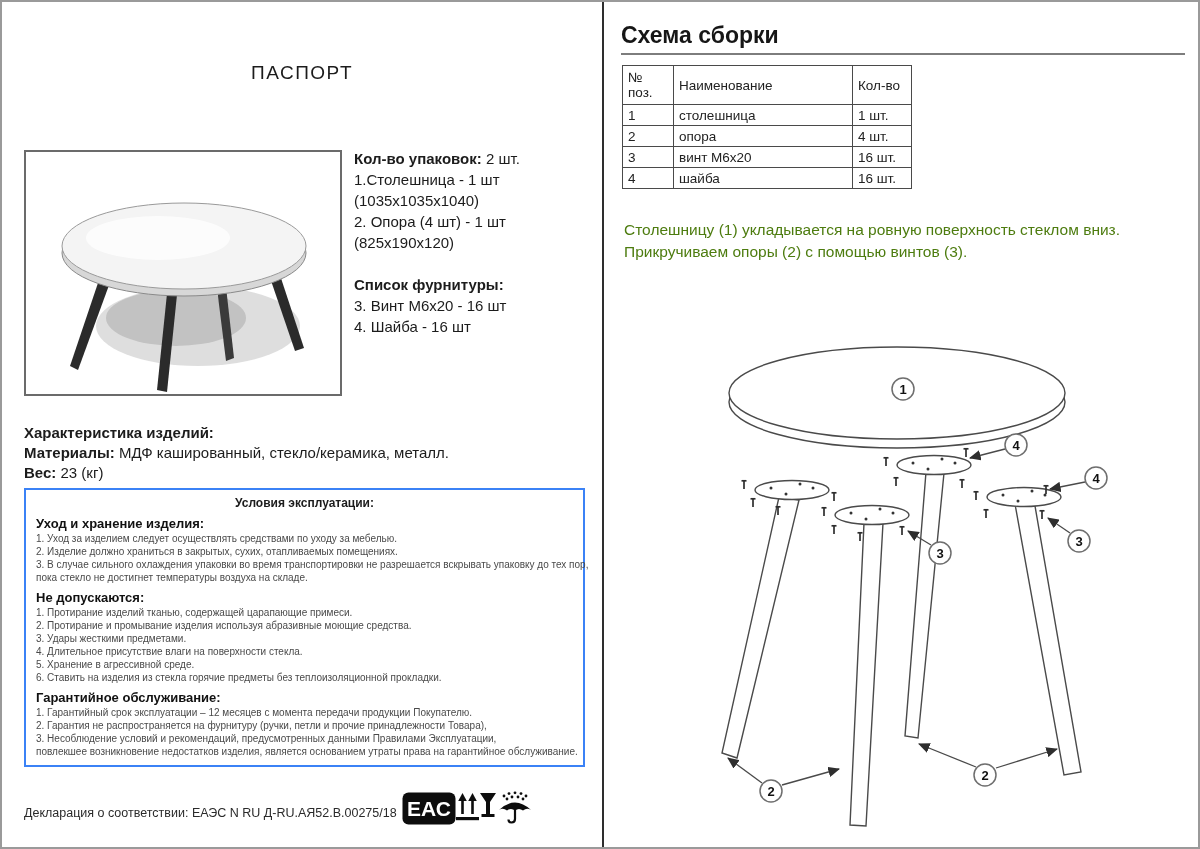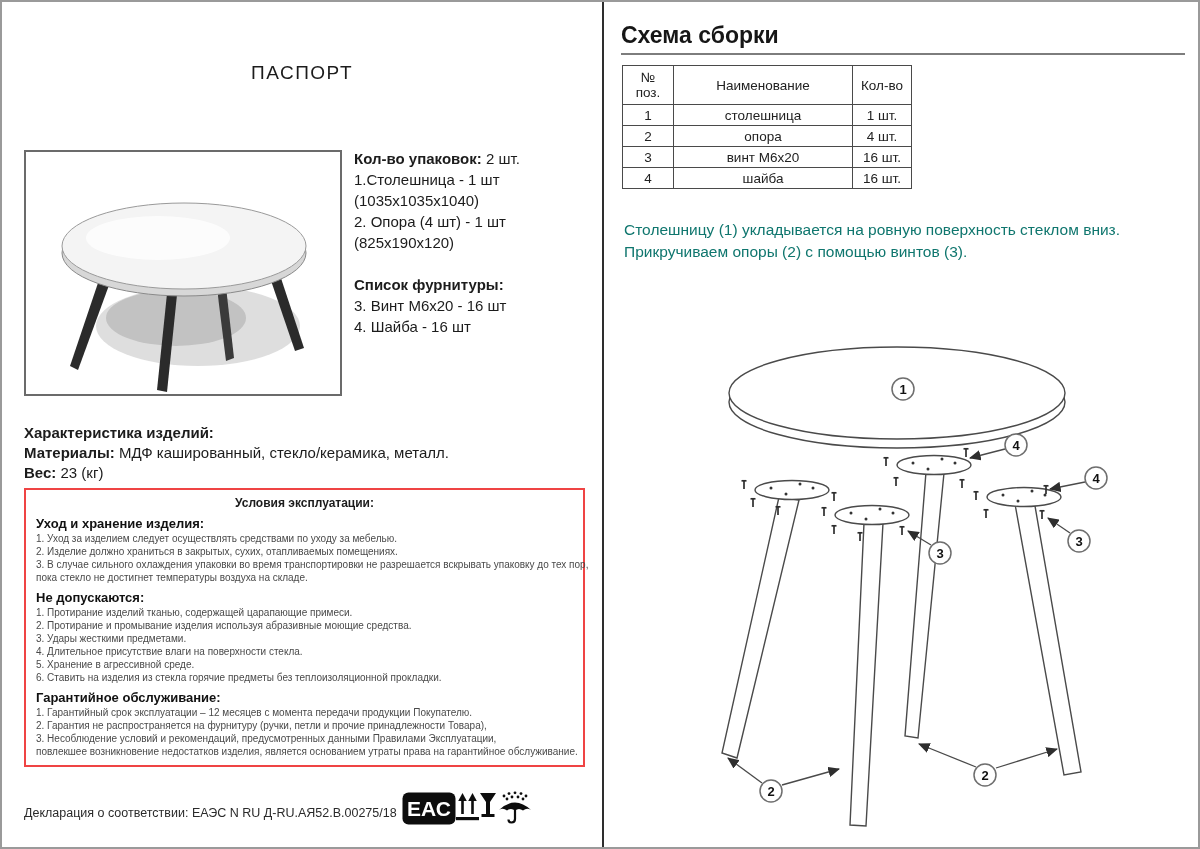--- a/index.html
+++ b/index.html
@@ -15,39 +15,39 @@
     font-size:19px; font-weight:normal; letter-spacing:1.5px;}
   .photo-box{position:absolute; left:22px; top:148px; width:318px; height:246px;
     border:2px solid #6b6b6b; box-sizing:border-box; background:#fff;}
   .photo-box svg{display:block; width:100%; height:100%;}
   .pkg{position:absolute; left:352px; top:146px; width:238px; font-size:15px; line-height:21px;}
   .pkg b{font-weight:bold;}
   .pkg-hw-title{font-weight:bold; margin-top:21px;}
   .chars{position:absolute; left:22px; top:421px; font-size:15px; line-height:20px;}
   .chars .row b{font-weight:bold;}
   .cond{position:absolute; left:22px; top:486px; width:561px; box-sizing:border-box;
-    border:2px solid #ef4444; padding:5px 10px 7px; background:#fff;}
+    border:2px solid #3b82f6; padding:5px 10px 7px; background:#fff;}
   .cond-title{text-align:center; font-size:12px; font-weight:bold; margin:1px 0 3px;}
   .cond-heading{font-size:13px; font-weight:bold; margin-top:6px; margin-bottom:1px; color:#111;}
   .cond-line{font-size:10px; line-height:13px; color:#4a4a4a; white-space:nowrap;}
   .decl{position:absolute; left:22px; top:804px; font-size:12.5px; color:#2a2a2a;}
   .cert-icons{position:absolute; left:400px; top:789px; display:flex; align-items:center; gap:0;}
   .cert-icons svg{display:block;}
 
   
   .rp-title{position:absolute; left:619px; top:20px; font-size:23px; font-weight:bold; color:#161616;}
   .rp-rule{position:absolute; left:619px; top:51px; width:564px; border-top:2px solid #7d7d7d;}
   .parts{position:absolute; left:620px; top:63px; border-collapse:collapse; font-size:13.5px; color:#222;}
-  .parts th,.parts td{border:1.5px solid #4a4a4a; font-weight:normal; text-align:center; padding:2px 5px;}
+  .parts th,.parts td{border:1.5px solid #4a4a4a; font-weight:normal; text-align:left; padding:2px 5px;}
   .parts th{height:23px; padding-top:4px; padding-bottom:4px;}
   .parts td{height:16px;}
   .parts .c1{width:40px;}
   .parts .c2{width:168px;}
   .parts .c3{width:48px;}
-  .instr{position:absolute; left:622px; top:217px; width:555px; font-size:15.5px; line-height:22px; color:#0f766e;}
+  .instr{position:absolute; left:622px; top:217px; width:555px; font-size:15.5px; line-height:22px; color:#4d7c0f;}
   .diagram{position:absolute; left:610px; top:330px;}
   .diagram .ln{stroke:#4a4a4a; stroke-width:1.3; fill:none;}
   .diagram .part{fill:#ffffff; stroke:#4a4a4a; stroke-width:1.4;}
   .diagram .screw{stroke:#2e2e2e; stroke-width:1.7; fill:none;}
   .diagram .hole{fill:#333;}
   .diagram .callout-circle{fill:#fff; stroke:#6e6e6e; stroke-width:1.5;}
   .diagram text{font-family:"Liberation Sans",sans-serif; font-size:13px; font-weight:bold; fill:#111;
     text-anchor:middle;}
   .eac-text{font-family:"Liberation Sans",sans-serif; font-weight:bold; fill:#fff; text-anchor:middle;}
 </style>

